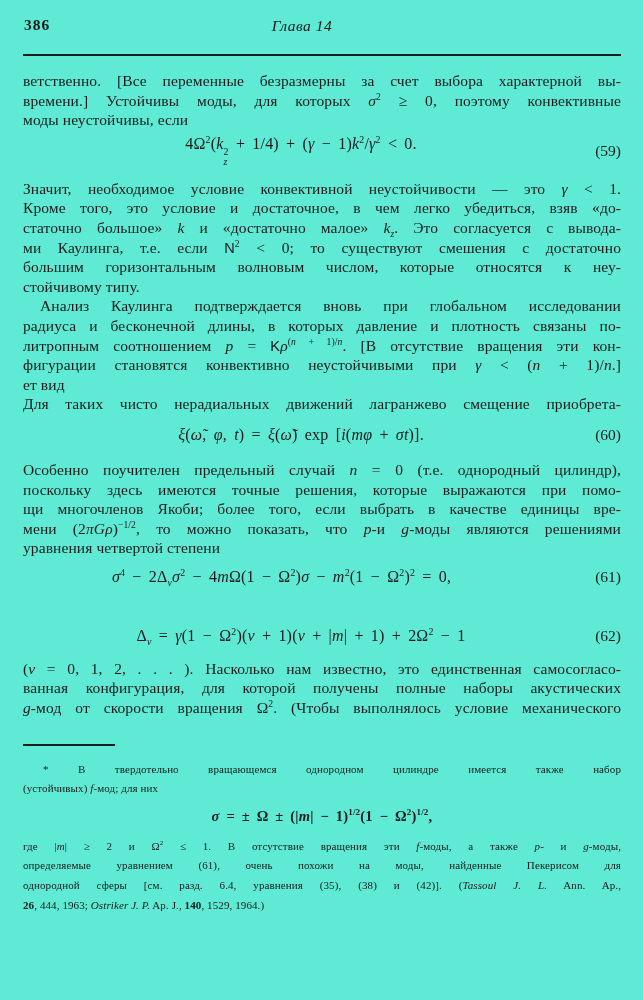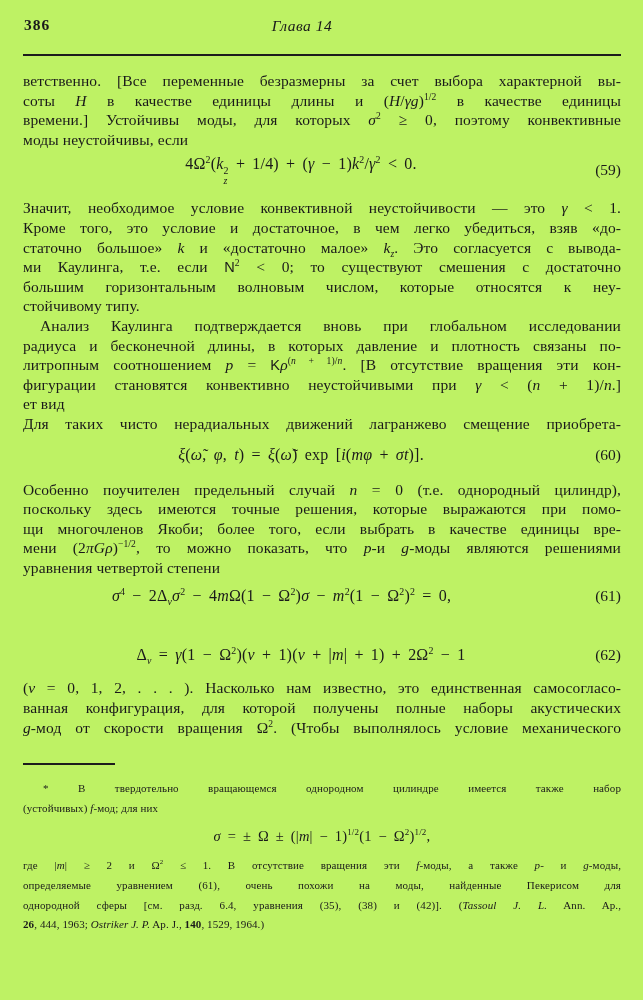--- a/index.html
+++ b/index.html
@@ -1,18 +1,18 @@
 <!DOCTYPE html>
 <html><head>
 <meta charset="utf-8">
 <style>
   html,body{margin:0;padding:0;background:#e9e9e7;}
   .page{
     width:643px;height:1000px;box-sizing:border-box;
-    margin:0;background:#bef264;color:#1a1a1a;
+    margin:0;background:#5eead4;color:#1a1a1a;
     font-family:"Liberation Serif","DejaVu Serif",serif;
     padding:16px 22px 0 23px;
     display:flex;flex-direction:column;
     overflow:hidden;
   }
   .running-head{position:relative;height:20px;flex:none;}
   .page-num{position:absolute;left:1px;top:0;font-size:15.5px;font-weight:bold;letter-spacing:1px;}
   .chapter-title{position:absolute;left:0;right:40px;top:1px;text-align:center;font-style:italic;font-size:15.5px;letter-spacing:0.5px;}
   .head-rule{flex:none;height:2px;background:#1c1c1c;margin-top:18px;}
   .fn-rule{flex:none;height:2px;background:#1c1c1c;width:92px;margin-top:26px;}
@@ -23,21 +23,21 @@
     text-align:justify;text-align-last:justify;
     white-space:nowrap;overflow:visible;
     letter-spacing:0.1px;
   }
   .ln.last{text-align-last:left;}
   .ln.ind{text-indent:17px;}
   .fn .ln{font-size:11px;height:19.6px;line-height:19.6px;}
   .fn .ln.ind{text-indent:20px;}
 
   .eq-row{flex:none;display:flex;align-items:center;height:26px;}
-  .eq-row.fn-eq{height:24px;}
+  .eq-row.fn-eq{height:24px;font-weight:bold;}
   #eq59{margin:8px 0;}
   #eq60{margin:8px 0 12px 0;}
   #eq61{margin:6px 0 26px 0;gap:39px;}
   #eq62{margin:7px 0 10px 0;}
   #eqfn{margin:6px 0 8px 0;}
   .eq-formula{flex:1;text-align:center;font-size:16px;word-spacing:3px;letter-spacing:0.2px;}
   .eq-row.fn-eq .eq-formula{font-size:14.5px;}
   .eq-number{flex:none;width:42px;text-align:right;font-size:15.5px;}
 
   .mt7{margin-top:7px;} .mt15{margin-top:15px;} .mt14{margin-top:14px;}
@@ -57,21 +57,20 @@
 
   <div class="running-head">
     <span class="page-num">386</span>
     <span class="chapter-title">Глава 14</span>
   </div>
 
   <div class="head-rule"></div>
 
   <div class="para mt15">
     <div class="ln">ветственно. [Все переменные безразмерны за счет выбора характерной вы-</div>
-    <div class="ln">соты <i>H</i> в качестве единицы длины и (<i>H</i>/<i>γg</i>)<sup>1/2</sup> в качестве единицы</div>
     <div class="ln">времени.] Устойчивы моды, для которых <i>σ</i><sup>2</sup> ≥ 0, поэтому конвективные</div>
     <div class="ln last">моды неустойчивы, если</div>
   </div>
 
   <div class="eq-row" id="eq59">
     <div class="eq-formula">4Ω<sup>2</sup>(<i>k</i><span class="ss">
           <span>2</span>
           <span><i>z</i></span>
         </span> + 1/4) + (<i>γ</i> − 1)<i>k</i><sup>2</sup>/<i>γ</i><sup>2</sup> &lt; 0.</div>
     <div class="eq-number">(59)</div>

